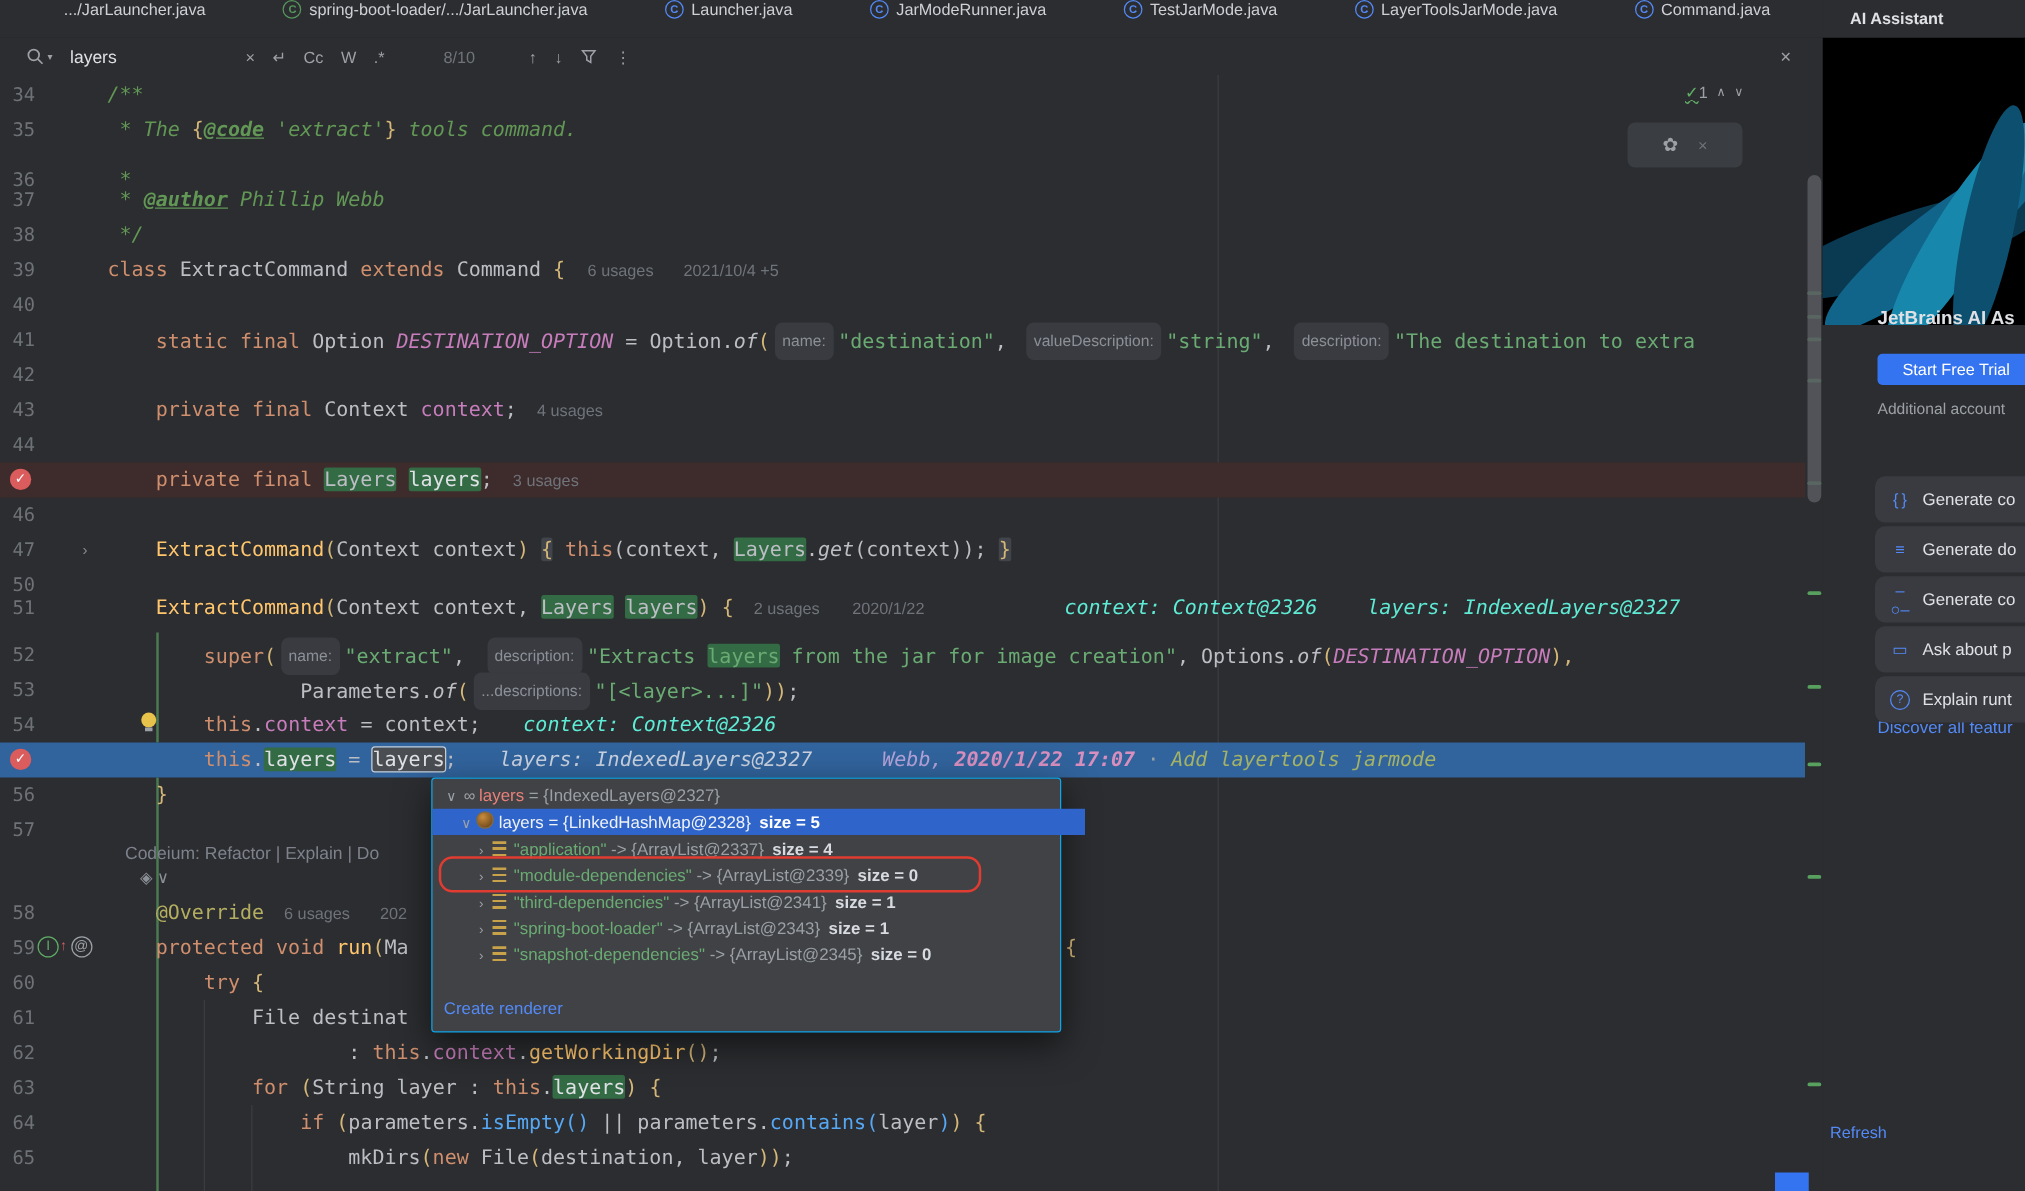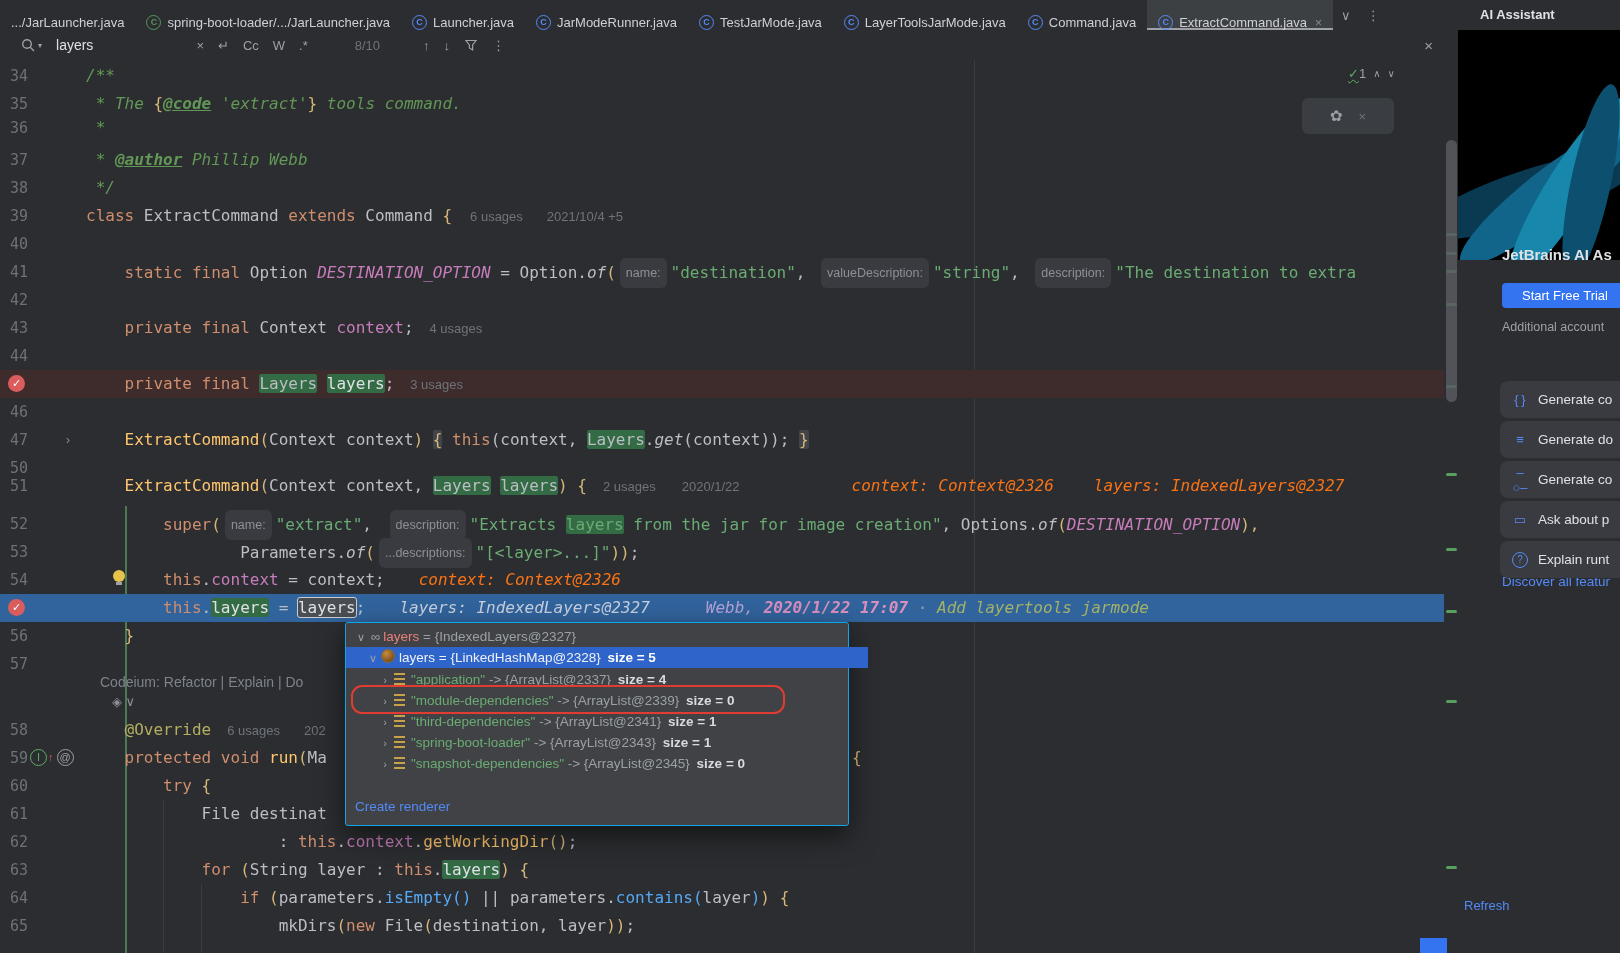--- a/index.html
+++ b/index.html
@@ -1,22 +1,22 @@
 <!DOCTYPE html>
 <html><head>
 <meta charset="utf-8">
 <style>
   html,body{margin:0;padding:0;background:#1e1f22;}
   #root{position:relative;width:1620px;height:953px;background:#2b2d30;overflow:hidden;
         font-family:"Liberation Sans",sans-serif;color:#bcbec4;}
   
   #tabbar{position:absolute;left:0;top:0;width:1458px;height:30px;background:#2b2d30;
           border-bottom:1px solid #222427;display:flex;align-items:stretch;}
-  .tab{display:flex;align-items:flex-end;gap:6px;padding:0 11px;font-size:13px;color:#ced0d6;
-       white-space:nowrap;cursor:default;}
+  .tab{display:flex;align-items:flex-start;gap:6px;padding:0 11px;font-size:13px;color:#ced0d6;
+       white-space:nowrap;cursor:default;margin-left:40px;}
   .tab.active{background:#3d4043;box-shadow:inset 0 -2px 0 #9ea2a8;}
   .cicon{width:13px;height:13px;border-radius:50%;border:1.4px solid #548af7;color:#548af7;
          font-size:9px;line-height:13px;text-align:center;font-weight:bold;flex:0 0 auto;}
   .cicon.green{border-color:#57965c;color:#57965c;}
   .tab-close{color:#868a91;font-size:12px;margin-left:2px;}
   .bar-ico{display:flex;align-items:center;color:#9da0a6;font-size:13px;padding:0 8px;}
   
   #findbar{position:absolute;left:0;top:30px;width:1458px;height:30px;background:#2b2d30;
            border-bottom:1px solid #1e1f22;display:flex;align-items:center;font-size:13px;}
   #findbar .q{color:#dfe1e5;font-size:14px;}
@@ -32,21 +32,21 @@
   .code{position:absolute;left:86px;top:0;height:28px;line-height:28px;white-space:pre;
         font-family:"DejaVu Sans Mono",monospace;font-size:16px;color:#bcbec4;}
   .tk-kw{color:#cf8e6d;} .tk-def{color:#bcbec4;} .tk-str{color:#6aab73;}
   .tk-doc{color:#629755;font-style:italic;}
   .tk-tag{color:#629755;font-style:italic;font-weight:bold;text-decoration:underline;}
   .tk-brY{color:#d5b778;} .tk-box{color:#d5b778;background:#41444a;border-radius:2px;}
   .tk-mth{color:#ffc66d;} .tk-mthI{color:#bcbec4;font-style:italic;}
   .tk-blu{color:#56a8f5;} .tk-fld{color:#c77dbb;} .tk-fldW{color:#dfe1e5;}
   .tk-cst{color:#c77dbb;font-style:italic;} .tk-ann{color:#b3ae60;}
   .tk-meta{color:#6f737a;font-family:"Liberation Sans",sans-serif;font-size:13px;}
-  .tk-dbg{color:#f97316;font-style:italic;} .tk-dbgB{color:#c7d0de;font-style:italic;}
+  .tk-dbg{color:#5eead4;font-style:italic;} .tk-dbgB{color:#c7d0de;font-style:italic;}
   .tk-blameA{color:#b3a2d9;font-style:italic;}
   .tk-blameB{color:#d98fbe;font-style:italic;font-weight:bold;}
   .tk-dot{color:#9aa0a6;} .tk-blameC{color:#a3b266;font-style:italic;}
   .tk-hl{background:#336b45;border-radius:2px;}
   .tk-cur{background:#4a4d52;outline:1.5px solid #c8cdd3;border-radius:2px;color:#dfe1e5;}
   .tk-inlay{display:inline-block;background:#393b40;color:#8c9097;border-radius:6px;
             padding:1px 6px;font-family:"Liberation Sans",sans-serif;font-size:12.5px;
             margin:0 4px;vertical-align:1px;}
   .bp{position:absolute;left:8px;top:5px;width:17px;height:17px;border-radius:50%;
       background:#db5c5c;color:#fff;font-size:11px;line-height:17px;text-align:center;}
@@ -188,21 +188,21 @@
       <div class="guide" style="left: 163px; top: 740px; height: 210px;"></div>
       <div class="guide" style="left: 201px; top: 824px; height: 126px;"></div>
       <div class="row" style="top: 2px;">
         <span class="lnum">34</span>
         <div class="code"><span class="tk-doc">/**</span></div>
       </div>
       <div class="row" style="top: 30px;">
         <span class="lnum">35</span>
         <div class="code"><span class="tk-doc"> * The </span><span class="tk-brY">{</span><span class="tk-tag">@code</span><span class="tk-doc"> 'extract'</span><span class="tk-brY">}</span><span class="tk-doc"> tools command.</span></div>
       </div>
-      <div class="row" style="top: 54px; padding-left: 28px;">
+      <div class="row" style="top: 70px; padding-left: 28px;">
         <span class="lnum">36</span>
         <div class="code"><span class="tk-doc"> *</span></div>
       </div>
       <div class="row" style="top: 86px;">
         <span class="lnum">37</span>
         <div class="code"><span class="tk-doc"> * </span><span class="tk-tag">@author</span><span class="tk-doc"> Phillip Webb</span></div>
       </div>
       <div class="row" style="top: 114px;">
         <span class="lnum">38</span>
         <div class="code"><span class="tk-doc"> */</span></div>

